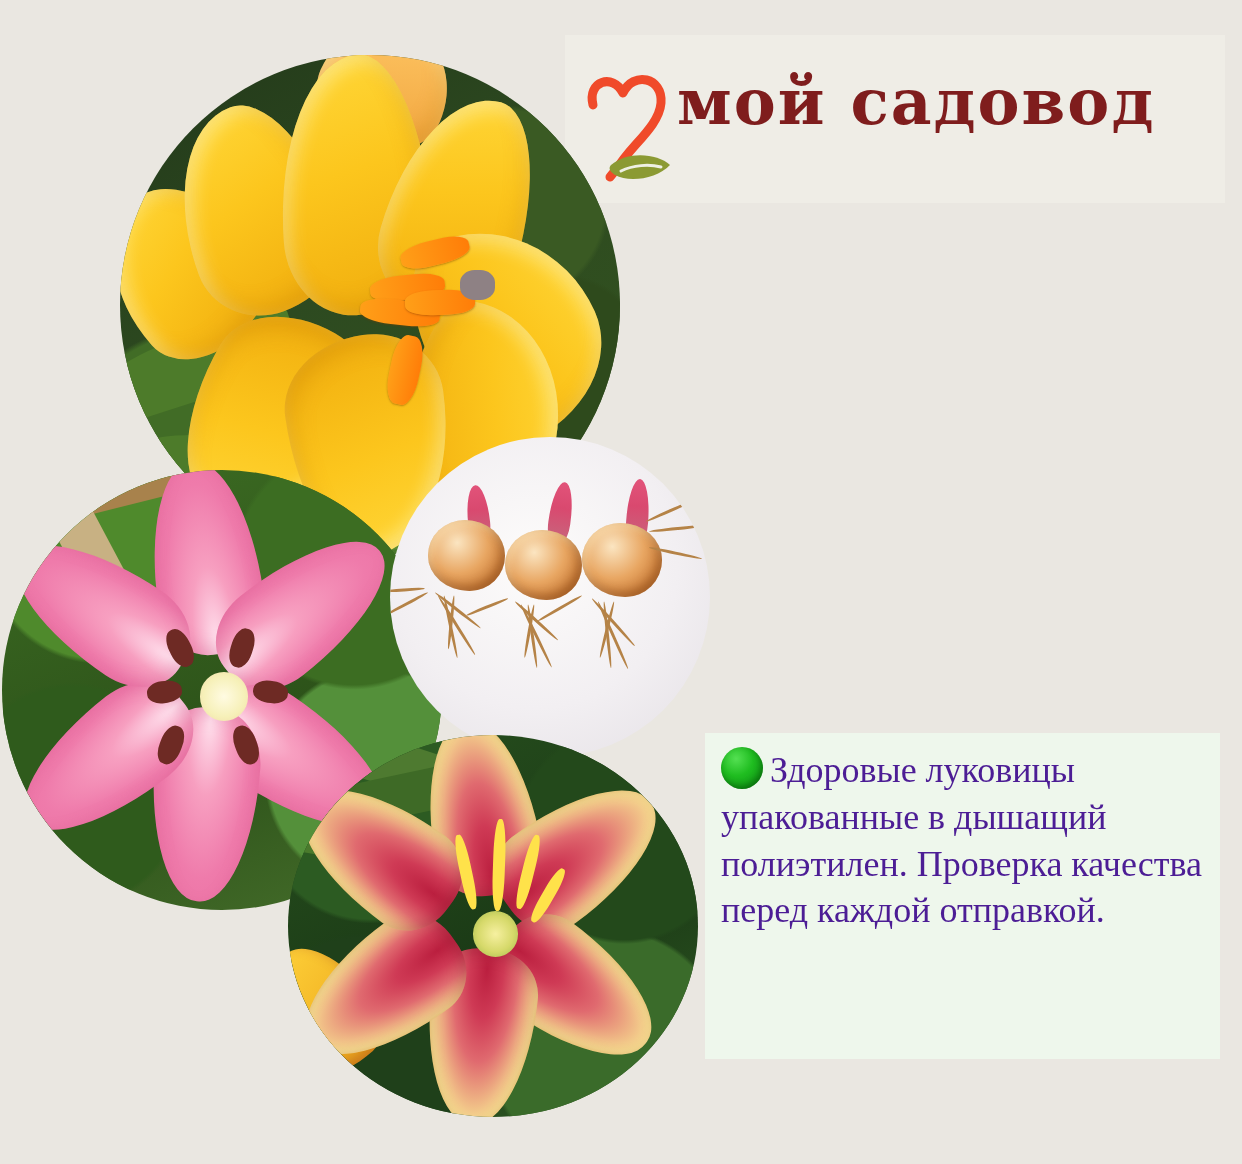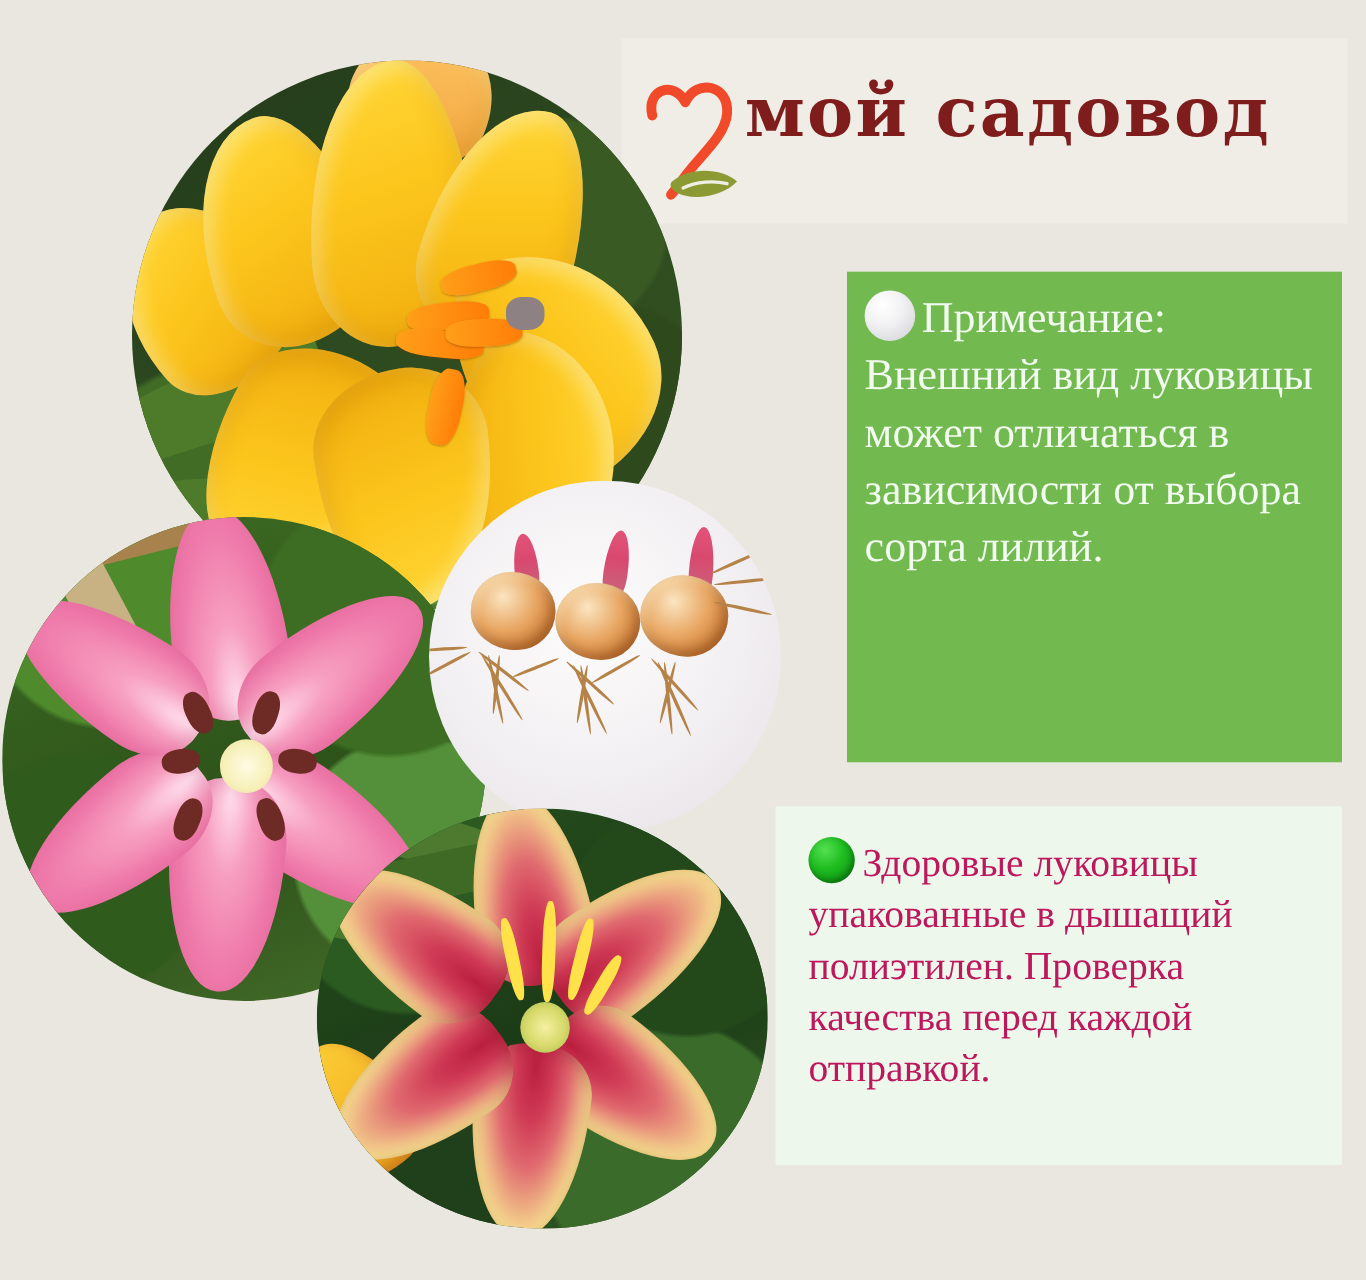--- a/index.html
+++ b/index.html
@@ -108,21 +108,21 @@
     font-size:40px;line-height:1.30;
     font-family:"Liberation Serif",serif;
   }
   .note-light{
     position:absolute;left:705px;top:733px;width:515px;height:326px;
     background:#eef7ec;
     box-sizing:border-box;
     padding:14px 16px 10px 16px;
   }
   .note-light p{
-    margin:14px;color:#be185d;
+    margin:0;color:#4c1d95;
     font-size:36px;line-height:1.30;
     font-family:"Liberation Serif",serif;
   }
   .dot-white{
     display:inline-block;width:46px;height:46px;border-radius:50%;
     background:radial-gradient(circle at 36% 30%, #ffffff 0%, #f2f2f4 40%, #cfd0d4 100%);
     vertical-align:-8px;margin-right:6px;
   }
   .dot-green{
     display:inline-block;width:42px;height:42px;border-radius:50%;
@@ -252,21 +252,18 @@
       <div class="rpetal" style="left:10%;top:44%;width:26%;height:46%;transform:rotate(234deg);"></div>
       <div class="rpetal" style="left:9%;top:8%;width:26%;height:46%;transform:rotate(306deg);"></div>
       <div class="rcentre" style="left:45%;top:46%;width:11%;height:12%;"></div>
       <div class="rstamen" style="left:42%;top:26%;width:3%;height:20%;transform:rotate(-12deg);"></div>
       <div class="rstamen" style="left:50%;top:22%;width:3%;height:24%;transform:rotate(2deg);"></div>
       <div class="rstamen" style="left:57%;top:26%;width:3%;height:20%;transform:rotate(14deg);"></div>
       <div class="rstamen" style="left:62%;top:34%;width:3%;height:16%;transform:rotate(30deg);"></div>
     </div>
   </div>
 
-  <div class="note-dark">
-    <p><span class="dot-white"></span><span>Примечание:</span> <span>Внешний вид луковицы может отличаться в зависимости от выбора сорта лилий.</span></p>
-  </div>
 
   <div class="note-light">
     <p><span class="dot-green"></span><span>Здоровые луковицы упакованные в дышащий полиэтилен. Проверка качества перед каждой отправкой.</span></p>
   </div>
 
 </div>
 
 </body></html>

